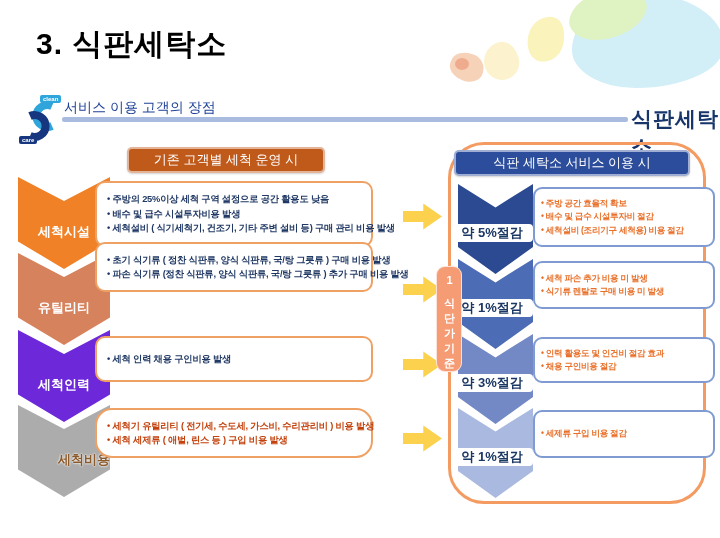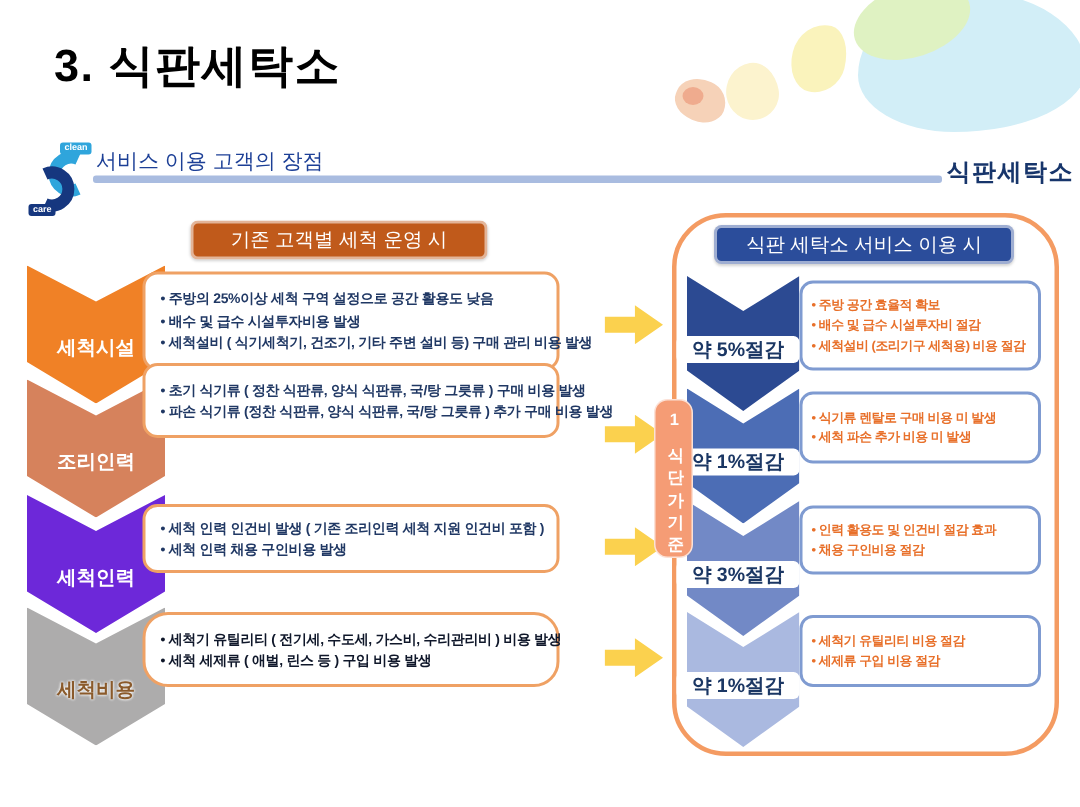--- a/index.html
+++ b/index.html
@@ -20,42 +20,42 @@
   .title { position:absolute; left:36px; top:24px; font-size:30px; font-weight:800; letter-spacing:1px; }
 
   
   .logo { position:absolute; left:19px; top:95px; width:44px; height:50px; }
   .logo-chip { position:absolute; color:#fff; font-size:6px; font-weight:700; line-height:8px; padding:0 3px; border-radius:2px; }
   .chip-clean { left:21px; top:0; background:#2FA5DC; }
   .chip-care  { left:0px; top:41px; background:#16377F; }
 
   .section-title { position:absolute; left:64px; top:99px; font-size:14px; font-weight:400; }
   .divider { position:absolute; left:62px; top:117px; width:566px; height:5px; border-radius:2px; }
-  .corner-label { position:absolute; left:631px; top:105px; font-size:16px; font-weight:800; letter-spacing:1px; }
+  .corner-label { position:absolute; left:631px; top:105px; font-size:21px; font-weight:800; letter-spacing:1px; }
 
   .hdr { position:absolute; height:26px; color:#fff; font-size:13px; font-weight:400;
          display:flex; align-items:center; justify-content:center; border-radius:5px;
          border:2px solid rgba(255,255,255,0.55); box-shadow:0 1px 2px rgba(0,0,0,0.18); }
   .hdr-left  { left:127px; top:147px; width:198px; }
-  .hdr-right { left:476px; top:150px; width:200px; }
+  .hdr-right { left:454px; top:150px; width:236px; }
 
   
   .chevron { position:absolute; width:92px; height:92px;
              clip-path:polygon(0% 0%, 50% 26%, 100% 0%, 100% 70%, 50% 100%, 0% 70%); }
   .chevron.left  { left:18px;  }
   .chevron.right { left:458px; width:75px; height:90px; }
   .chev-label { position:absolute; left:0; top:46px; width:100%; text-align:center;
                 font-size:13px; font-weight:800; color:#fff; }
-  .chev-label.brown { text-shadow:0 0 2px #fff,0 0 2px #fff; }
+  .chev-label.brown { text-shadow:0 0 2px #fff,0 0 2px #fff;text-align:right; }
 
   
   .lbox { position:absolute; left:95px; width:278px; background:#fff;
           border:2px solid; border-radius:10px;
           display:flex; flex-direction:column; justify-content:center; padding:4px 10px; }
-  .rbox { position:absolute; left:533px; width:161px; background:#fff;
+  .rbox { position:absolute; left:533px; width:182px; background:#fff;
           border:2px solid; border-radius:9px;
           display:flex; flex-direction:column; justify-content:center; padding:3px 6px; }
   .bullets { list-style:none; }
   .lbox .bullets li { font-size:9.3px; font-weight:700; letter-spacing:-0.2px; line-height:1.55; white-space:nowrap; }
   .rbox .bullets li { font-size:8.6px; font-weight:700; letter-spacing:-0.3px; line-height:1.55; }
   .bullets li::before { content:"• "; }
 
   
   .mid-arrow { position:absolute; left:403px; width:39px; height:27px;
                clip-path:polygon(0% 30%, 52% 30%, 52% 2%, 100% 50%, 52% 98%, 52% 70%, 0% 70%); }
@@ -101,21 +101,21 @@
 
   <div class="hdr hdr-left" style="background: rgb(192, 90, 27);">기존 고객별 세척 운영 시</div>
 
   <div class="panel" style="border-color:#F49B62;"></div>
   <div class="hdr hdr-right" style="background: rgb(43, 77, 155);">식판 세탁소 서비스 이용 시</div>
 
   <div class="chevron left" style="top: 177px; background: rgb(240, 129, 38);">
     <span class="chev-label" style="color: rgb(255, 255, 255);">세척시설</span>
   </div>
   <div class="chevron left" style="top: 253px; background: rgb(214, 130, 92);">
-    <span class="chev-label" style="color: rgb(255, 255, 255);">조리인력</span>
+    <span class="chev-label" style="color: rgb(255, 255, 255);">유틸리티</span>
   </div>
   <div class="chevron left" style="top: 330px; background: #6d28d9;">
     <span class="chev-label" style="color: rgb(255, 255, 255);">세척인력</span>
   </div>
   <div class="chevron left" style="top: 405px; background: rgb(173, 172, 172);">
     <span class="chev-label brown" style="color: rgb(138, 90, 43);">세척비용</span>
   </div>
 
   <div class="lbox" style="top: 181px; height: 66px; border-color: rgb(239, 161, 100); color: rgb(32, 56, 100);">
     <ul class="bullets">
@@ -125,25 +125,24 @@
     </ul>
   </div>
   <div class="lbox" style="top: 242px; height: 50px; border-color: rgb(239, 161, 100); color: rgb(32, 56, 100);">
     <ul class="bullets">
       <li>초기 식기류 ( 정찬 식판류, 양식 식판류, 국/탕 그릇류 ) 구매 비용 발생</li>
       <li>파손 식기류 (정찬 식판류, 양식 식판류, 국/탕 그릇류 ) 추가 구매 비용 발생</li>
     </ul>
   </div>
   <div class="lbox" style="top: 336px; height: 46px; border-color: rgb(239, 161, 100); color: rgb(32, 56, 100);">
     <ul class="bullets">
-      <li>세척 인력 인건비 발생 ( 기존 조리인력 세척 지원 인건비 포함 )</li>
       <li>세척 인력 채용 구인비용 발생</li>
     </ul>
   </div>
-  <div class="lbox" style="top: 408px; height: 50px; border-color: rgb(239, 161, 100); color: #0f172a; border-radius: 17px;">
+  <div class="lbox" style="top: 408px; height: 50px; border-color: rgb(239, 161, 100); color: #c2410c; border-radius: 17px;">
     <ul class="bullets">
       <li>세척기 유틸리티 ( 전기세, 수도세, 가스비, 수리관리비 ) 비용 발생</li>
       <li>세척 세제류 ( 애벌, 린스 등 ) 구입 비용 발생</li>
     </ul>
   </div>
 
   <div class="mid-arrow" style="top: 203px; background: rgb(251, 209, 78);"></div>
   <div class="mid-arrow" style="top: 276px; background: rgb(251, 209, 78);"></div>
   <div class="mid-arrow" style="top: 351px; background: rgb(251, 209, 78);"></div>
   <div class="mid-arrow" style="top: 425px; background: rgb(251, 209, 78);"></div>
@@ -162,30 +161,29 @@
 
   <div class="rbox" style="top: 187px; height: 60px; border-color: rgb(127, 155, 209); color: rgb(232, 112, 42);">
     <ul class="bullets">
       <li>주방 공간 효율적 확보</li>
       <li>배수 및 급수 시설투자비 절감</li>
       <li>세척설비 (조리기구 세척용) 비용 절감</li>
     </ul>
   </div>
   <div class="rbox" style="top: 261px; height: 48px; border-color: rgb(127, 155, 209); color: rgb(232, 112, 42);">
     <ul class="bullets">
+      <li>세척 파손 추가 비용 미 발생</li>
       <li>식기류 렌탈로 구매 비용 미 발생</li>
-      <li>세척 파손 추가 비용 미 발생</li>
     </ul>
   </div>
   <div class="rbox" style="top: 337px; height: 46px; border-color: rgb(127, 155, 209); color: rgb(232, 112, 42);">
     <ul class="bullets">
       <li>인력 활용도 및 인건비 절감 효과</li>
       <li>채용 구인비용 절감</li>
     </ul>
   </div>
   <div class="rbox" style="top: 410px; height: 48px; border-color: rgb(127, 155, 209); color: rgb(232, 112, 42);">
     <ul class="bullets">
-      <li>세척기 유틸리티 비용 절감</li>
       <li>세제류 구입 비용 절감</li>
     </ul>
   </div>
 
 </div>
 
 </body></html>

